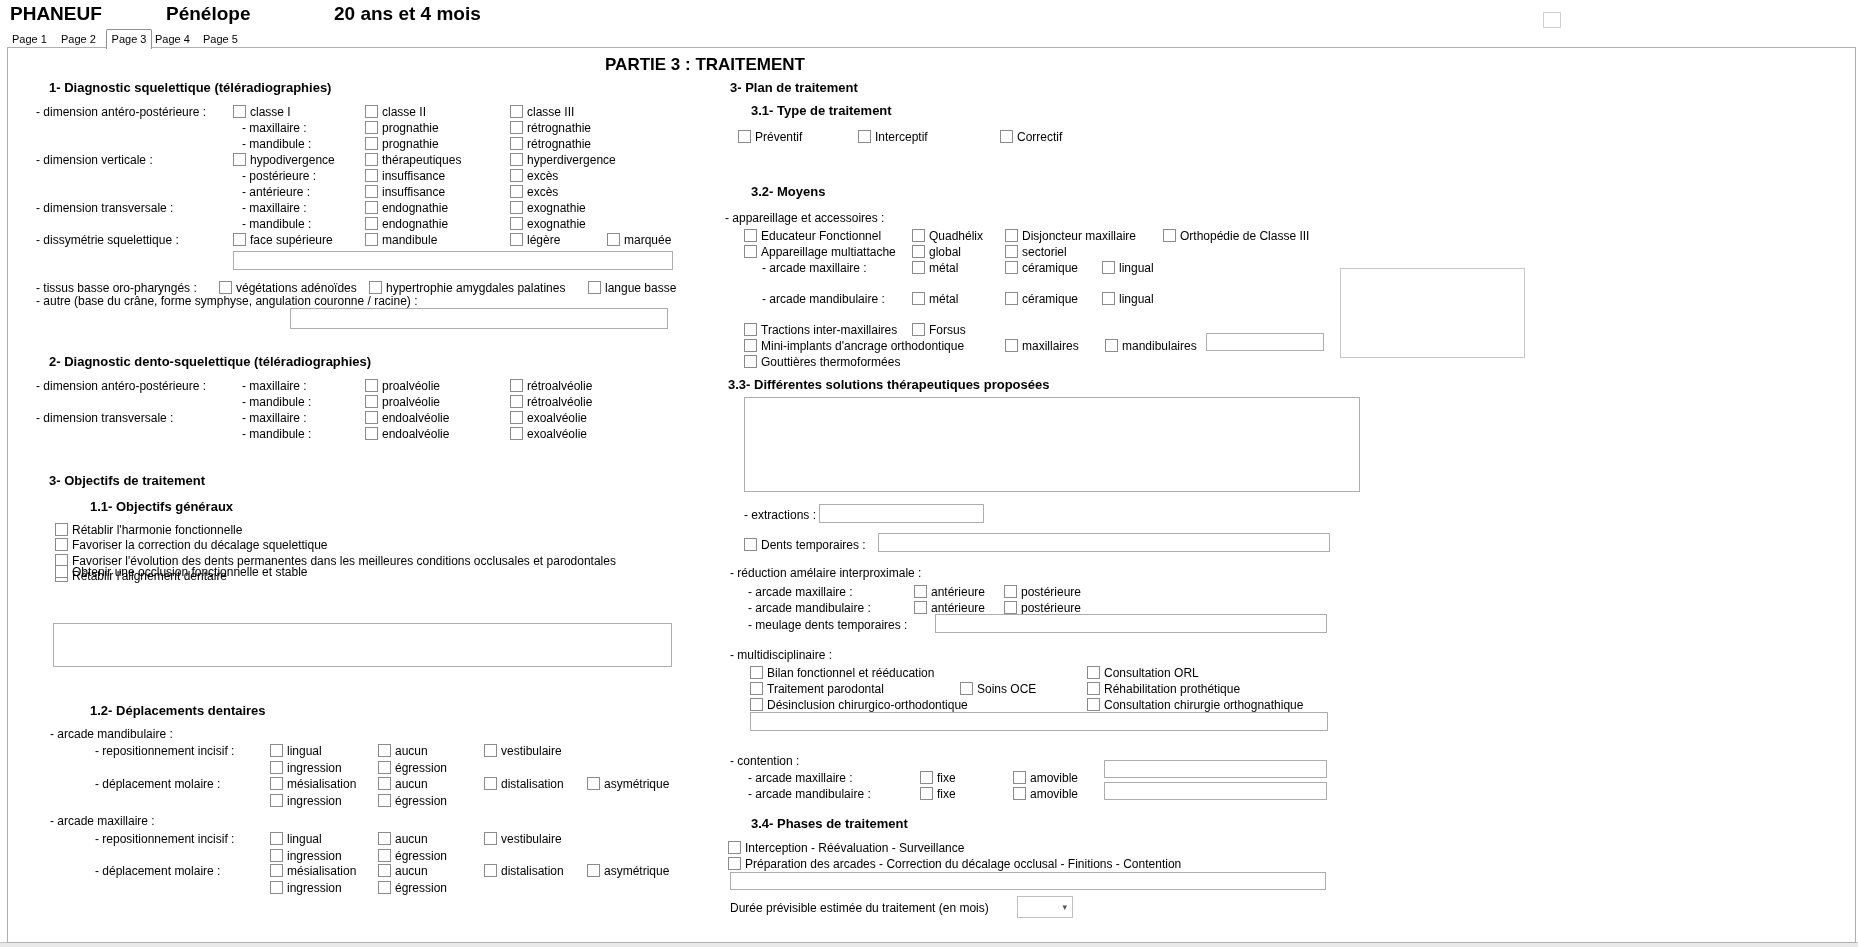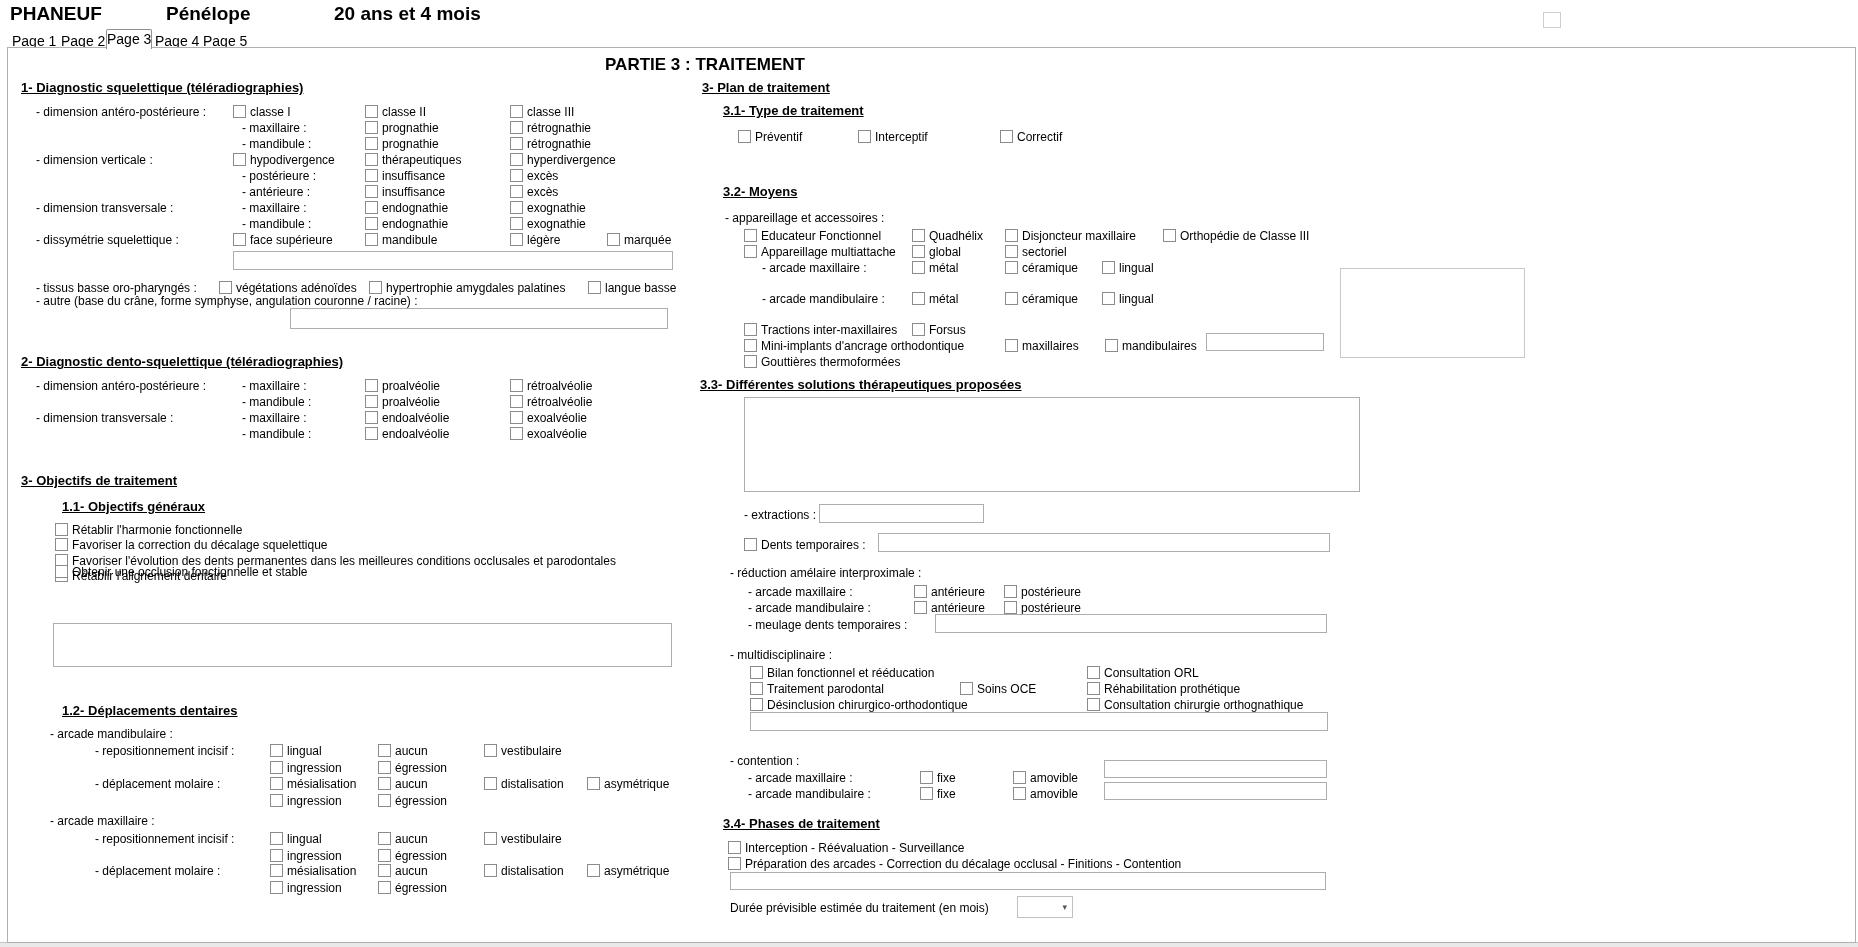--- a/index.html
+++ b/index.html
@@ -6,28 +6,28 @@
   body{
     width:1858px;height:947px;position:relative;overflow:hidden;
     background:#ffffff;font-family:"Liberation Sans","DejaVu Sans",sans-serif;color:#000;
   }
   #form-layer{position:absolute;left:0;top:0;width:1858px;height:947px;}
   
   .hdr{position:absolute;top:3px;font-size:19px;font-weight:700;white-space:nowrap;}
   #hdr-last{left:10px;text-align:right;} #hdr-first{left:166px;} #hdr-age{left:334px;}
   .artifact-box{position:absolute;left:1543px;top:12px;width:16px;height:14px;border:1px solid #cfcfcf;background:#fff;}
   
-  .tab{position:absolute;top:33px;font-size:14px;white-space:nowrap;cursor:default;}
+  .tab{position:absolute;top:33px;font-size:11px;white-space:nowrap;cursor:default;}
   .tab.active{top:29px;height:19px;line-height:18px;background:#fff;border:1px solid #919191;border-bottom:none;border-radius:2px 2px 0 0;text-align:center;z-index:6;}
   
   #page-frame{position:absolute;left:7px;top:47px;width:1847px;height:894px;background:#fff;border:1px solid #b0b0b0;z-index:1;}
   #footer-strip{position:absolute;left:0;top:942px;width:1858px;height:5px;background:#e9e9e9;border-top:1px solid #c4c4c4;}
   
   #page-title{position:absolute;left:565px;top:55px;width:280px;text-align:center;font-size:17px;font-weight:700;z-index:2;}
-  .h1,.h2{position:absolute;font-size:13px;font-weight:700;text-decoration:underline;white-space:nowrap;z-index:2;}
+  .h1,.h2{position:absolute;font-size:13px;font-weight:700;white-space:nowrap;z-index:2;margin-left:28px;}
   .lbl-static{position:absolute;font-size:12px;white-space:nowrap;z-index:2;}
   
   .row{position:absolute;left:0;width:1858px;height:16px;z-index:2;padding-left:19px;}
   .cell{position:absolute;top:1px;font-size:12px;white-space:nowrap;}
   .cbitem{display:flex;align-items:center;top:0;height:15px;}
   .cb{width:11px;height:11px;border:1px solid #8b8b8b;background:#fff;flex:0 0 auto;margin-right:4px;}
   
   .cx-a{left:36px}.cx-b{left:242px}.cx-c1{left:233px}.cx-c2{left:365px}.cx-c3{left:510px}.cx-c4{left:607px}
   .cx-ts1{left:219px}.cx-ts2{left:369px}.cx-ts3{left:588px}
   .cx-ob{left:55px}

